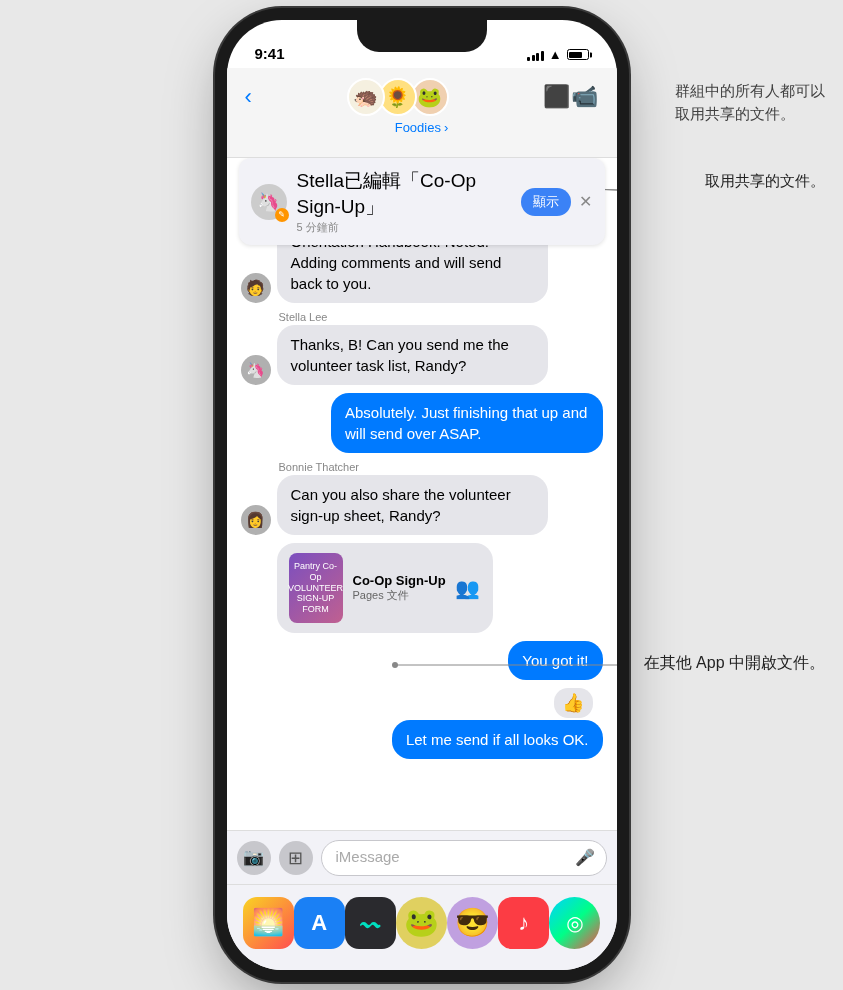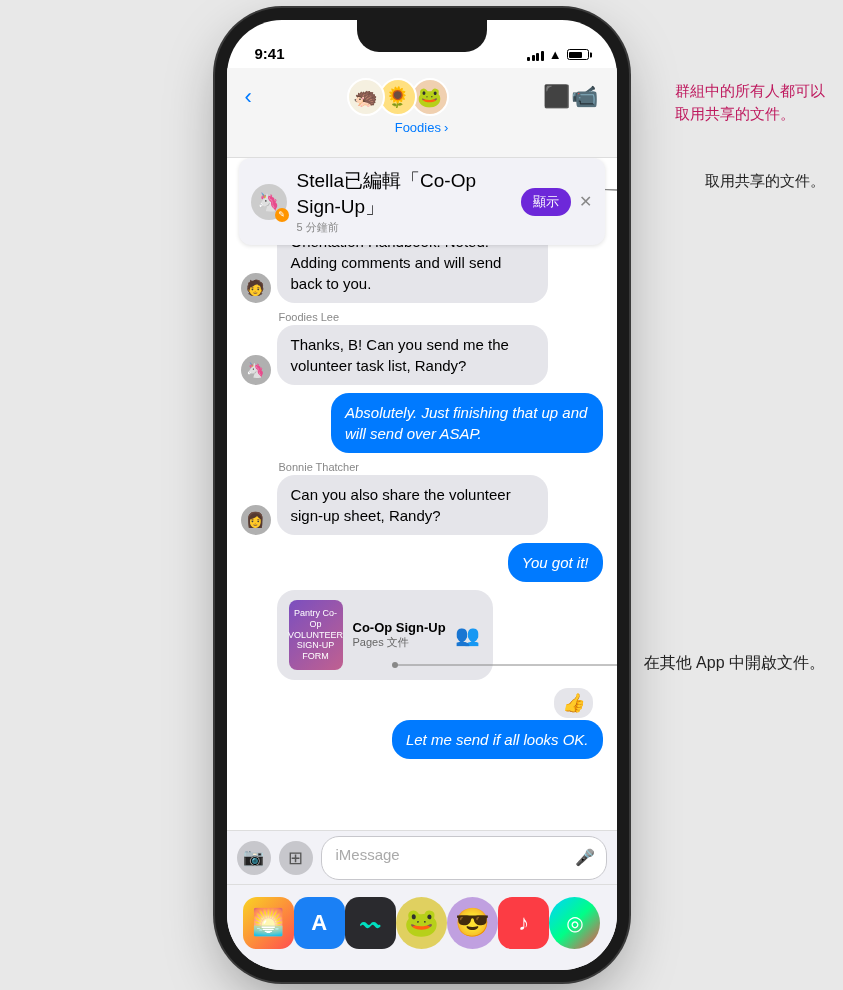--- a/index.html
+++ b/index.html
@@ -169,21 +169,21 @@
     .banner-title {
       font-size: 19px;
       font-weight: 500;
       color: #000;
     }
     .banner-time {
       font-size: 11px;
       color: #888;
     }
     .banner-btn {
-      background: #6d28d9;
+      background: #3b82f6;
       color: #fff;
       border: none;
       border-radius: 14px;
       padding: 5px 12px;
       font-size: 13px;
       font-weight: 500;
       cursor: pointer;
       margin-left: 8px;
     }
     .banner-close {
@@ -203,21 +203,20 @@
       padding: 10px 14px;
       background: #fff;
     }
     .msg-row {
       display: flex;
       margin-bottom: 8px;
       align-items: flex-end;
     }
     .msg-row.outgoing {
       flex-direction: row-reverse;
-      font-style: italic;
     }
     .msg-avatar {
       width: 30px;
       height: 30px;
       border-radius: 50%;
       background: #b0b0b0;
       display: flex;
       align-items: center;
       justify-content: center;
       font-size: 15px;
@@ -319,29 +318,29 @@
       background: #c7c7cc;
       display: flex;
       align-items: center;
       justify-content: center;
       font-size: 17px;
       color: #555;
       cursor: pointer;
     }
     .input-field {
       flex: 1;
-      height: 44px;
+      height: 36px;
       border-radius: 18px;
       border: 1px solid #c7c7cc;
       background: #fff;
       padding: 0 36px 0 14px;
       font-size: 15px;
       color: #aaa;
       display: flex;
-      align-items: flex-start;
+      align-items: flex-end;
       position: relative;
     }
     .input-mic {
       position: absolute;
       right: 10px;
       top: 50%;
       transform: translateY(-50%);
       font-size: 16px;
       color: #aaa;
     }
@@ -477,49 +476,41 @@
         <div class="msg-bubble-wrap">
           <div class="msg-bubble">
             <span>Orientation Handbook. Noted. Adding comments and will send back to you.</span>
           </div>
         </div>
       </div>
 
       <div class="msg-row">
         <div class="msg-avatar">🦄</div>
         <div class="msg-bubble-wrap">
-          <span class="msg-sender">Foodies Lee</span>
+          <span class="msg-sender">Stella Lee</span>
           <div class="msg-bubble">
             <span>Thanks, B! Can you send me the volunteer task list, Randy?</span>
           </div>
         </div>
       </div>
 
       <div class="msg-row outgoing">
         <div class="msg-bubble-wrap">
           <div class="msg-bubble">
             <span>Absolutely. Just finishing that up and will send over ASAP.</span>
           </div>
         </div>
       </div>
 
       <div class="msg-row">
         <div class="msg-avatar">👩</div>
         <div class="msg-bubble-wrap">
           <span class="msg-sender">Bonnie Thatcher</span>
           <div class="msg-bubble">
             <span>Can you also share the volunteer sign-up sheet, Randy?</span>
-          </div>
-        </div>
-      </div>
-
-      <div class="msg-row outgoing">
-        <div class="msg-bubble-wrap">
-          <div class="msg-bubble">
-            <span>You got it!</span>
           </div>
         </div>
       </div>
 
       <div class="msg-row">
         <div class="msg-avatar" style="visibility:hidden;"></div>
         <div class="doc-bubble">
           <div class="doc-thumbnail">
             <span>Pantry
 Co-Op
@@ -527,20 +518,28 @@
 SIGN-UP FORM</span>
           </div>
           <div class="doc-info">
             <div class="doc-name">Co-Op Sign-Up</div>
             <div class="doc-type">Pages 文件</div>
           </div>
           <div class="doc-collab-icon">👥</div>
         </div>
       </div>
 
+      <div class="msg-row outgoing">
+        <div class="msg-bubble-wrap">
+          <div class="msg-bubble">
+            <span>You got it!</span>
+          </div>
+        </div>
+      </div>
+
       <div class="msg-row outgoing" style="flex-direction:column; align-items:flex-end; margin-top:4px;">
 
         <div style="display:flex; align-items:center; margin-bottom:2px; margin-right:10px;">
           <div class="tapback-bubble">
             <span>👍</span>
           </div>
         </div>
         <div class="msg-bubble-wrap">
           <div class="msg-bubble">
             <span>Let me send if all looks OK.</span>
@@ -585,21 +584,21 @@
       <div class="dock-icon" style="background: linear-gradient(135deg,#00d2ff,#00ff87,#fc4848); border-radius:50%;">
         <span style="font-size:20px; color:#fff;">◎</span>
       </div>
     </div>
   </div>
 
   <div class="annot-wrapper">
 
     <div style="position:absolute; top:80px; right:18px; display:flex; align-items:flex-start; gap:8px;">
       <div style="display:flex; flex-direction:column; align-items:flex-end;">
-        <span style="font-size:15px; color:#be185d; white-space:nowrap; line-height:1.5;">群組中的所有人都可以<br>取用共享的文件。</span>
+        <span style="font-size:15px; color:#404040; white-space:nowrap; line-height:1.5;">群組中的所有人都可以<br>取用共享的文件。</span>
       </div>
     </div>
 
     <svg style="position:absolute; top:60px; left:0; width:843px; height:200px; pointer-events:none;">
       <line x1="617" y1="130" x2="400" y2="120" stroke="#888" stroke-width="1"></line>
       <circle cx="400" cy="120" r="3" fill="#888"></circle>
     </svg>
 
     <div style="position:absolute; top:172px; right:18px;">
       <span style="font-size:15px; color:#222; white-space:nowrap;">取用共享的文件。</span>

